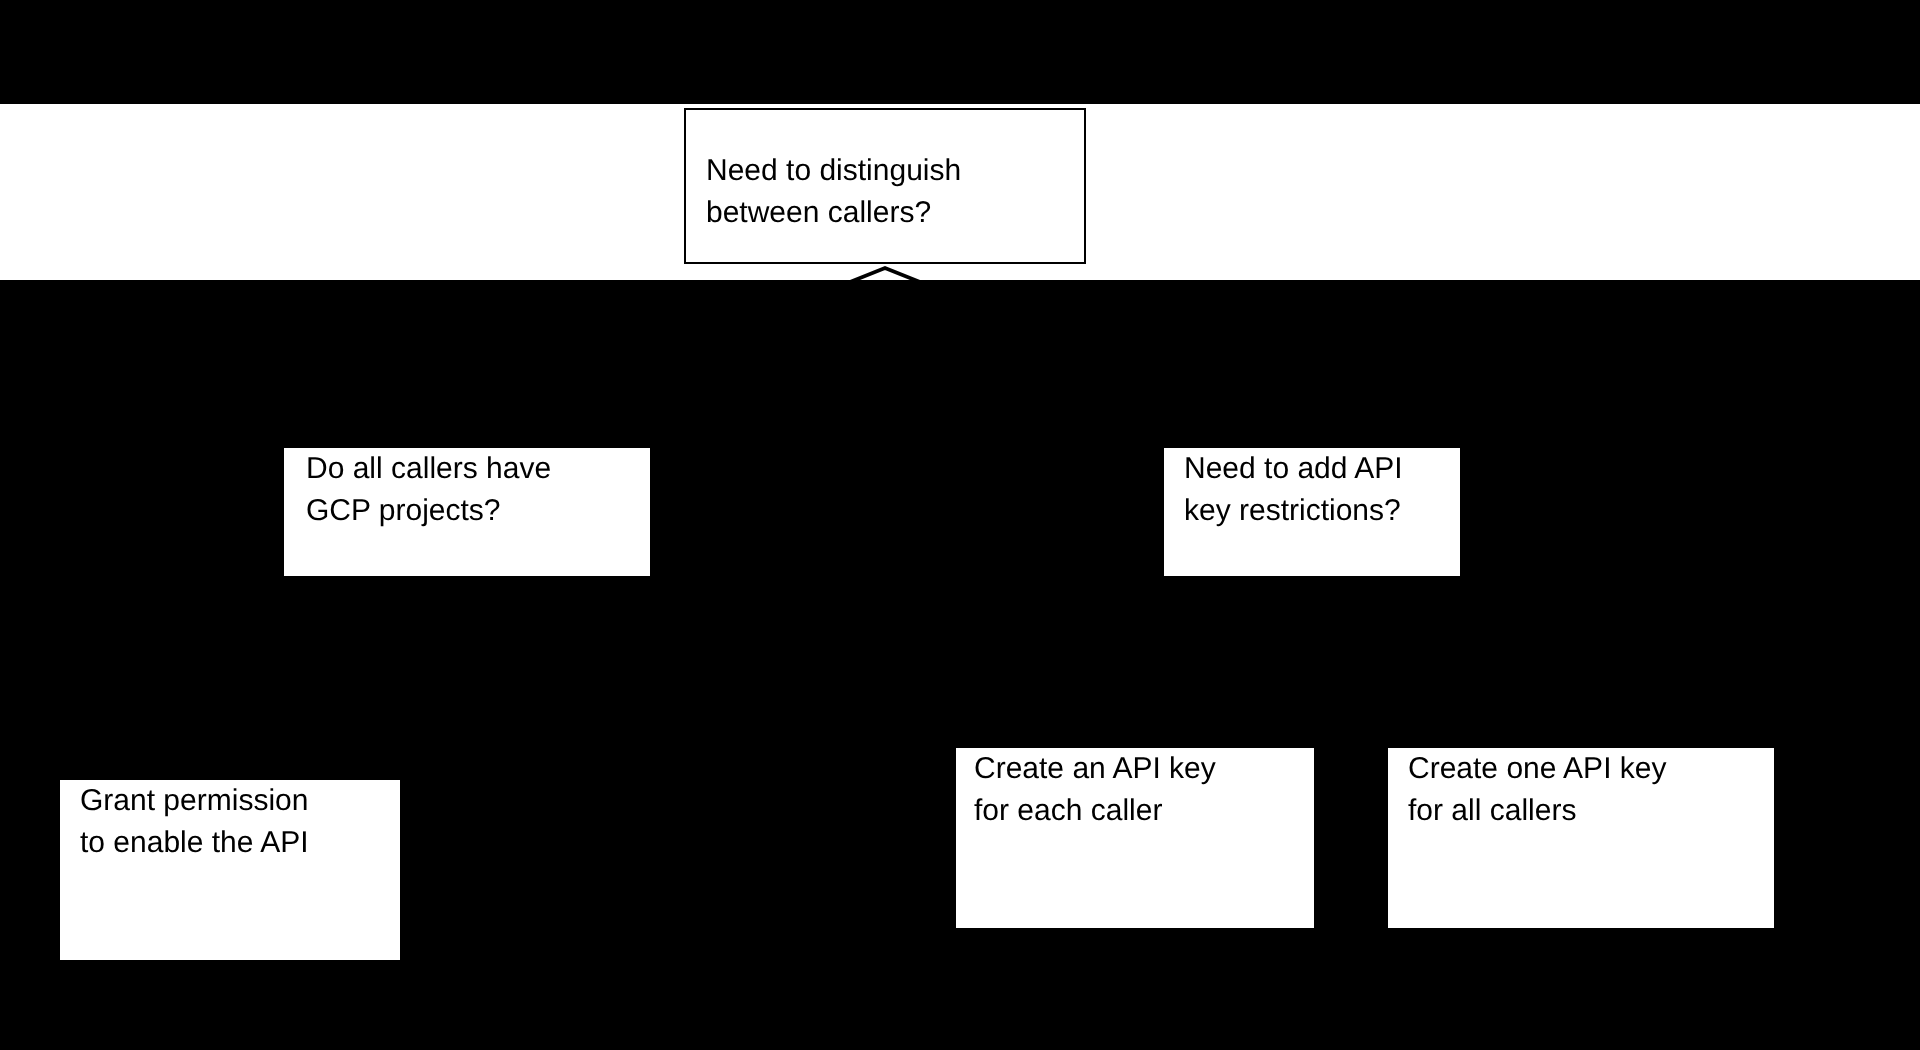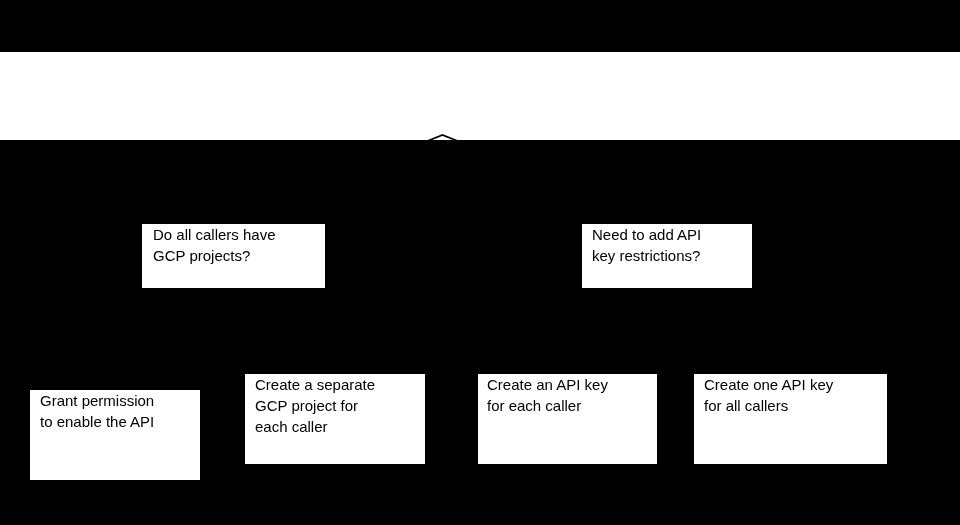--- a/index.html
+++ b/index.html
@@ -73,21 +73,21 @@
   #node-gcp-projects {
     left: 142px;
     top: 224px;
     width: 183px;
     height: 64px;
     padding: 0 11px;
   }
   #node-key-restrictions {
     left: 582px;
     top: 224px;
-    width: 170px;
+    width: 148px;
     height: 64px;
     padding: 0 10px;
   }
   
   #node-grant-permission {
     left: 30px;
     top: 374px;
     width: 170px;
     height: 90px;
     padding: 0 10px;
@@ -115,20 +115,24 @@
     padding: 0 10px;
   }
 </style>
 </head>
 <body>
 
 <div id="canvas">
 
   <div class="band" id="band-top"></div>
 
+  <div class="node" id="node-root">
+    <span class="label">Need to distinguish
+between callers?</span>
+  </div>
 
   <div id="connector-root">
     <svg width="47" height="11" viewBox="0 0 47 11" xmlns="http://www.w3.org/2000/svg">
       <polyline points="1,10 23.5,1 46,10" fill="none" stroke="#000000" stroke-width="1.8"></polyline>
     </svg>
   </div>
 
   <div class="node" id="node-gcp-projects">
     <span class="label">Do all callers have
 GCP projects?</span>
@@ -137,25 +141,20 @@
   <div class="node" id="node-key-restrictions">
     <span class="label">Need to add API
 key restrictions?</span>
   </div>
 
   <div class="node" id="node-grant-permission">
     <span class="label">Grant permission
 to enable the API</span>
   </div>
 
-  <div class="node" id="node-separate-project">
-    <span class="label">Create a separate
-GCP project for
-each caller</span>
-  </div>
 
   <div class="node" id="node-key-all-callers">
     <span class="label">Create one API key
 for all callers</span>
   </div>
 
   <div class="node" id="node-key-per-caller">
     <span class="label">Create an API key
 for each caller</span>
   </div>

